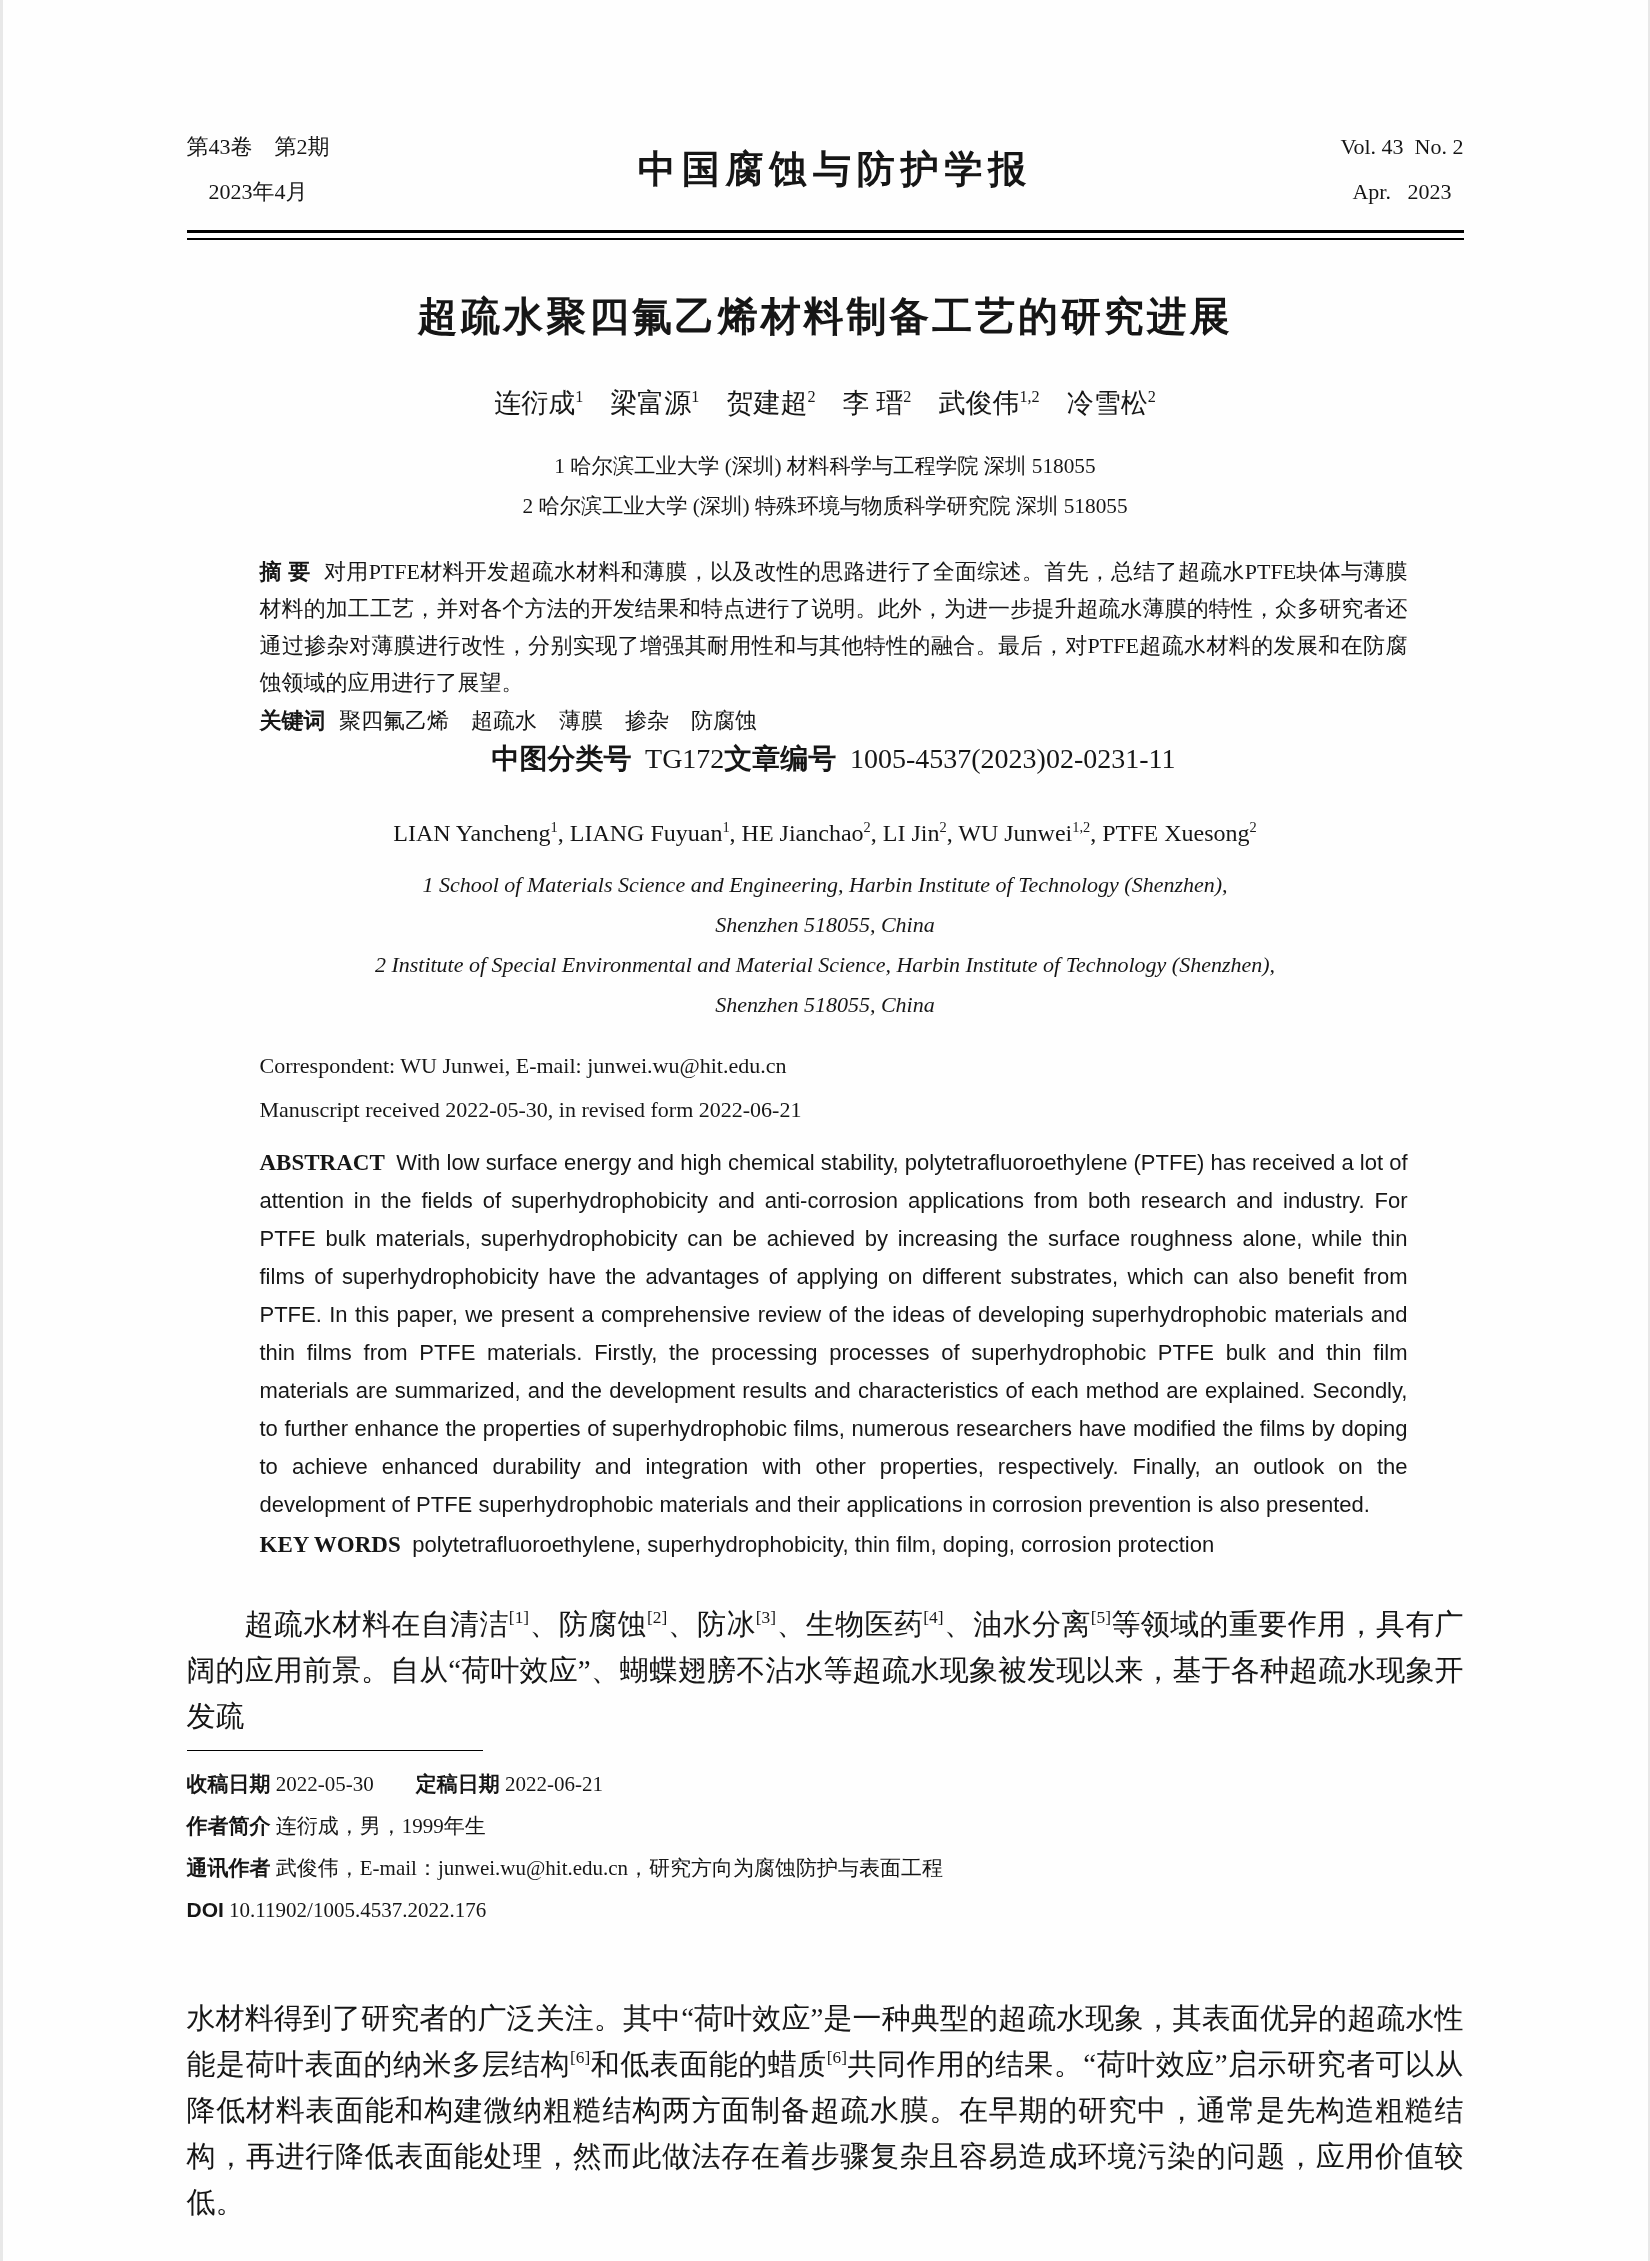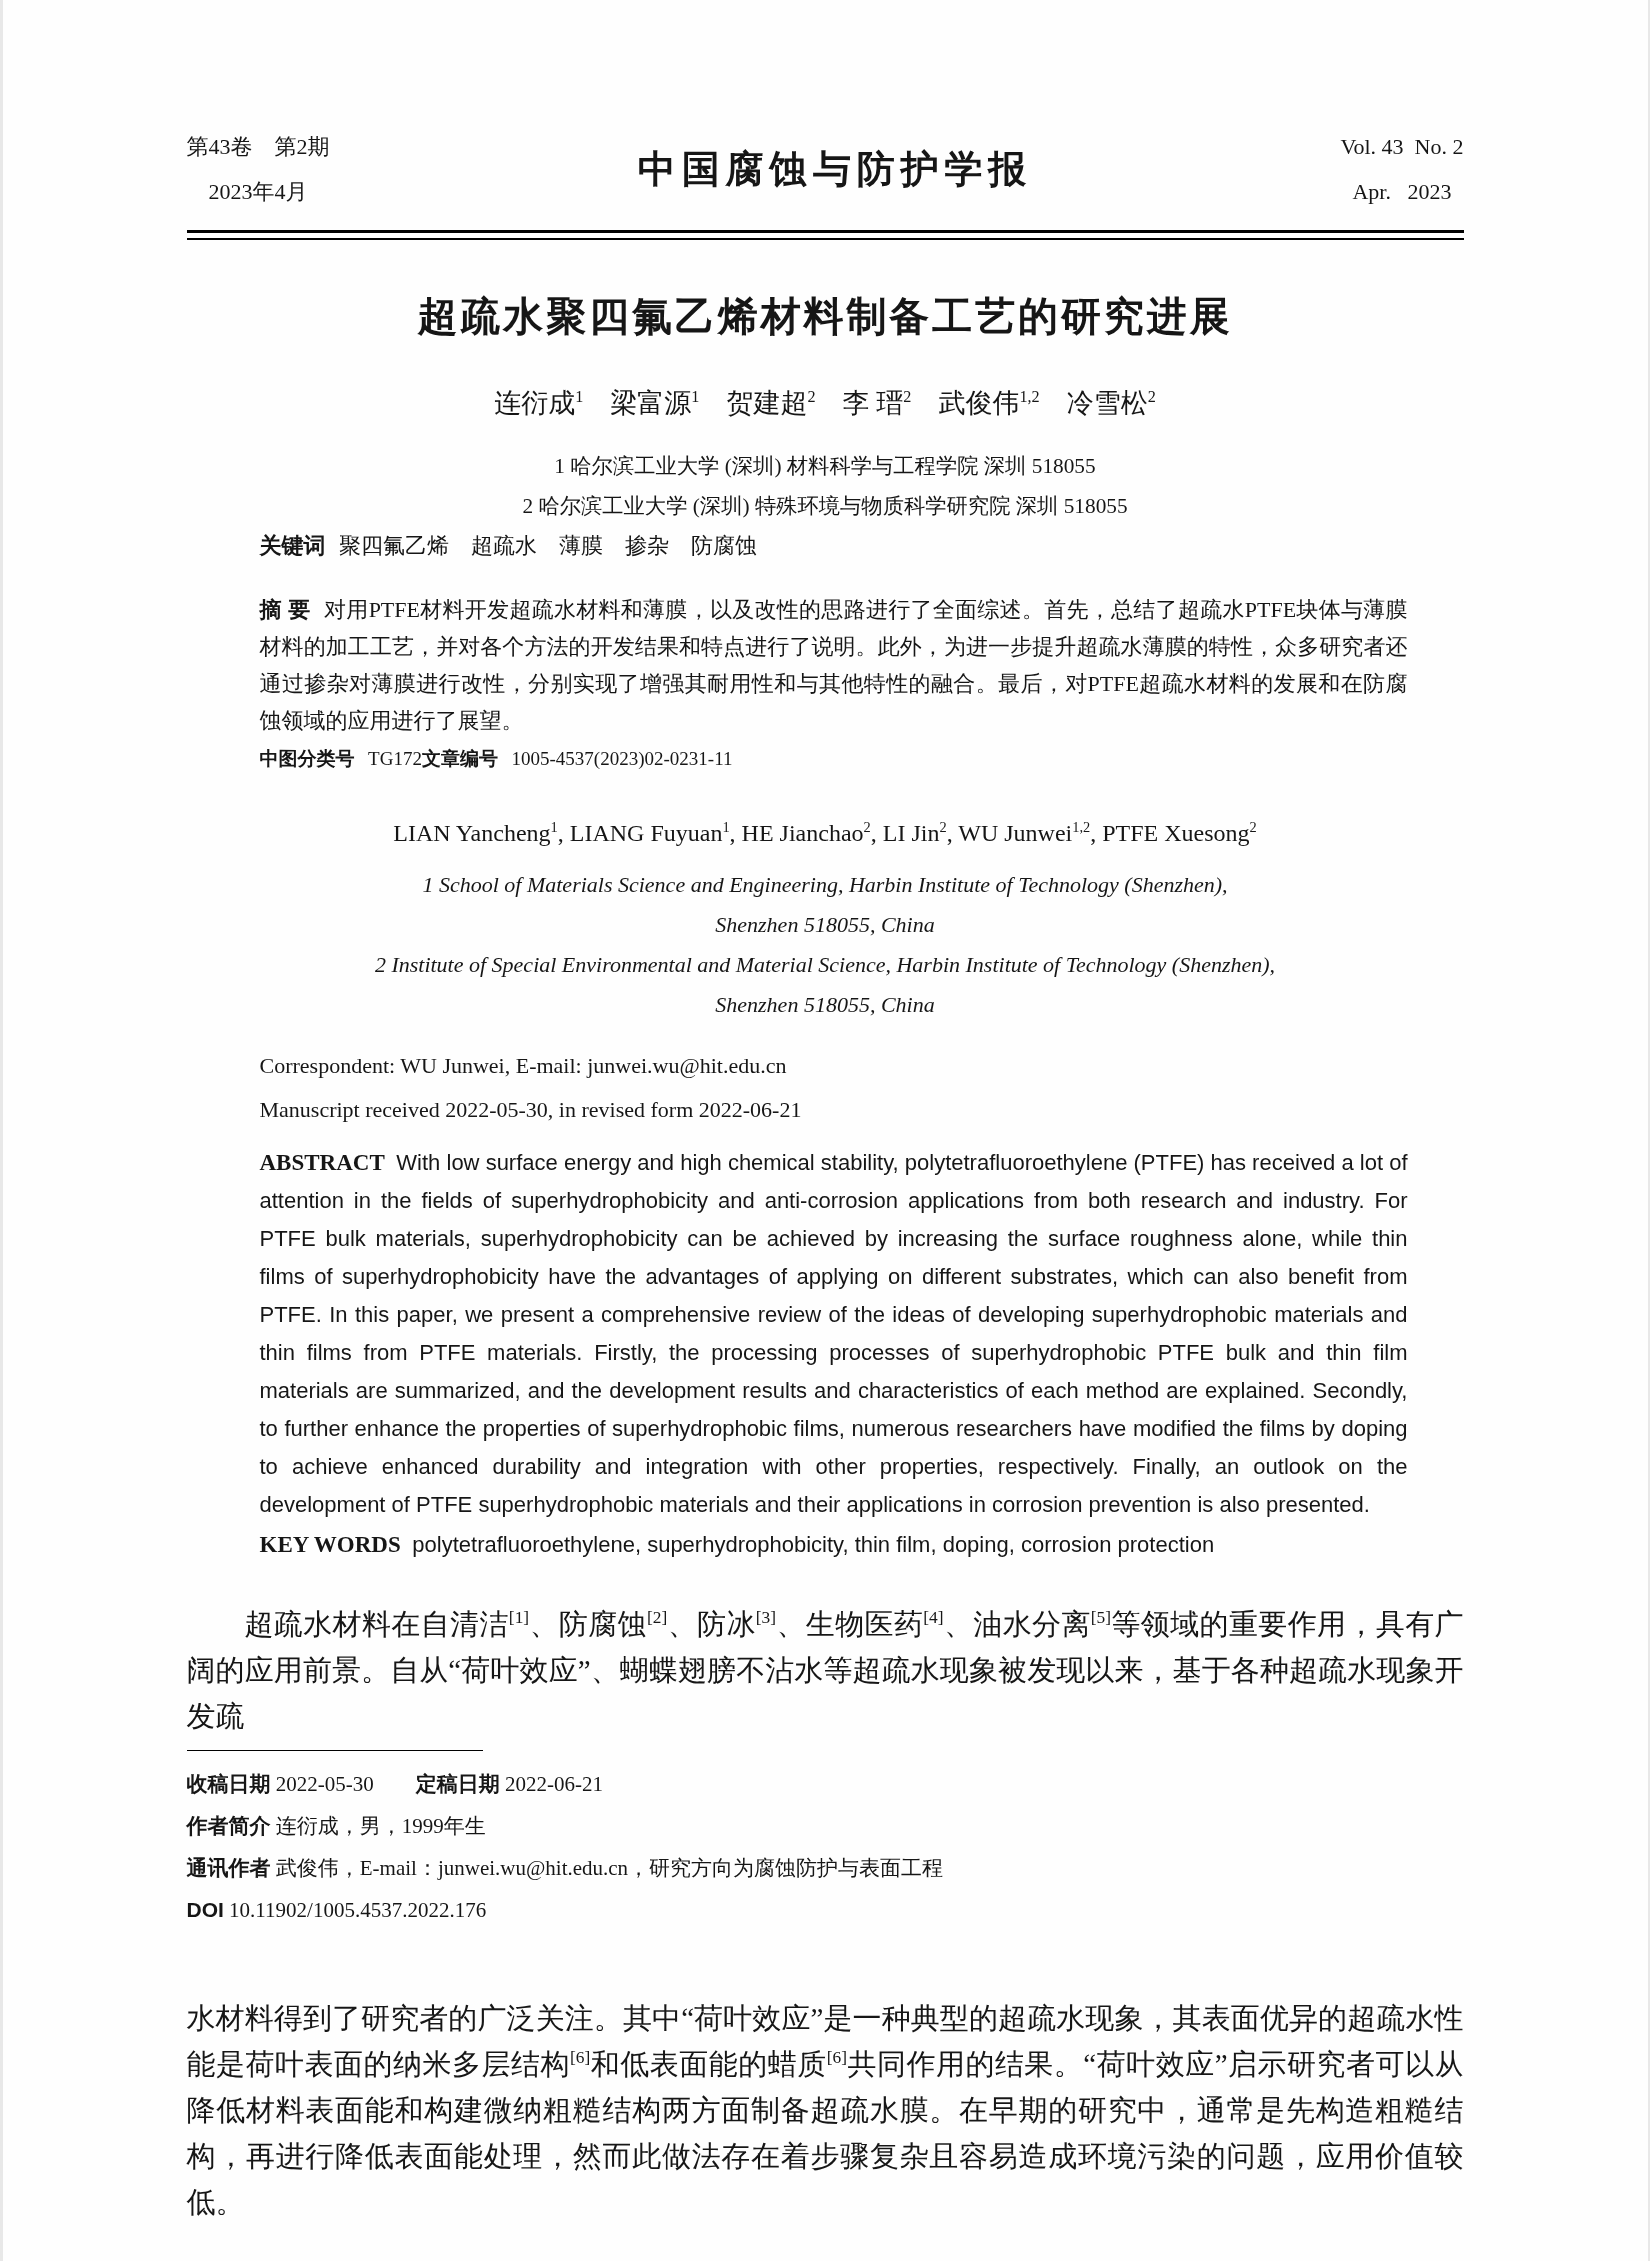--- a/index.html
+++ b/index.html
@@ -23,21 +23,21 @@
   
   .cn-title { margin-top:49px; text-align:center; font-size:40px; letter-spacing:2.9px;
               font-family:"Liberation Sans","DejaVu Sans",sans-serif; font-weight:bold; }
   .cn-authors { margin-top:41px; text-align:center; font-size:27px; }
   .cn-affils { margin-top:25px; text-align:center; font-size:21.3px; line-height:40px; }
 
   .indent-block { margin-left:73px; margin-right:56px; }
   .cn-abstract { margin-top:27px; font-size:22px; line-height:37px; text-align:justify; }
   .cn-label { font-family:"Liberation Sans","DejaVu Sans",sans-serif; font-weight:bold; margin-right:13.6px; }
   .kw-row { margin-top:1px; font-size:22px; line-height:37px; }
-  .meta-row { display:flex; justify-content:flex-start; font-size:19px; line-height:37px; margin-top:1px; }
+  .meta-row { display:flex; justify-content:center; font-size:28px; line-height:37px; margin-top:1px; }
 
   
   .en-title { margin:54px auto 0; max-width:1116px; text-align:center; font-weight:bold;
               font-size:36px; line-height:53px; }
   .en-authors { margin-top:43px; text-align:center; font-size:24px; }
   .en-affils { margin-top:17.5px; text-align:center; font-style:italic; font-size:22px; line-height:40px; }
   .corr-block { margin-top:19.4px; font-size:22px; line-height:44px; }
   .en-abstract { margin-top:11.6px; font-size:22px; line-height:38px; text-align:justify;
                  font-family:"Liberation Sans","DejaVu Sans",sans-serif; }
   .en-label { font-family:"Liberation Serif","DejaVu Serif",serif; font-weight:bold; font-size:23px; margin-right:11.6px; }
@@ -76,25 +76,25 @@
   </div>
   <div class="rule-double"></div>
 
   <h1 class="cn-title" style="margin-bottom:0;">超疏水聚四氟乙烯材料制备工艺的研究进展</h1>
   <div class="cn-authors"><span>连衍成</span><sup>1</sup><span>　</span><span>梁富源</span><sup>1</sup><span>　</span><span>贺建超</span><sup>2</sup><span>　</span><span>李 瑨</span><sup>2</sup><span>　</span><span>武俊伟</span><sup>1,2</sup><span>　</span><span>冷雪松</span><sup>2</sup></div>
   <div class="cn-affils">
     <div>1 哈尔滨工业大学 (深圳) 材料科学与工程学院 深圳 518055</div>
     <div>2 哈尔滨工业大学 (深圳) 特殊环境与物质科学研究院 深圳 518055</div>
   </div>
 
+  <div class="indent-block cn-abstract">
+    <span class="cn-label">摘 要</span><span>对用PTFE材料开发超疏水材料和薄膜，以及改性的思路进行了全面综述。首先，总结了超疏水PTFE块体与薄膜材料的加工工艺，并对各个方法的开发结果和特点进行了说明。此外，为进一步提升超疏水薄膜的特性，众多研究者还通过掺杂对薄膜进行改性，分别实现了增强其耐用性和与其他特性的融合。最后，对PTFE超疏水材料的发展和在防腐蚀领域的应用进行了展望。</span>
+  </div>
   <div class="indent-block kw-row">
     <span class="cn-label">关键词</span><span>聚四氟乙烯　超疏水　薄膜　掺杂　防腐蚀</span>
-  </div>
-  <div class="indent-block cn-abstract">
-    <span class="cn-label">摘 要</span><span>对用PTFE材料开发超疏水材料和薄膜，以及改性的思路进行了全面综述。首先，总结了超疏水PTFE块体与薄膜材料的加工工艺，并对各个方法的开发结果和特点进行了说明。此外，为进一步提升超疏水薄膜的特性，众多研究者还通过掺杂对薄膜进行改性，分别实现了增强其耐用性和与其他特性的融合。最后，对PTFE超疏水材料的发展和在防腐蚀领域的应用进行了展望。</span>
   </div>
   <div class="indent-block meta-row">
     <div>
       <span class="cn-label">中图分类号</span><span>TG172</span>
     </div>
     <div>
       <span class="cn-label">文章编号</span><span>1005-4537(2023)02-0231-11</span>
     </div>
   </div>
 

